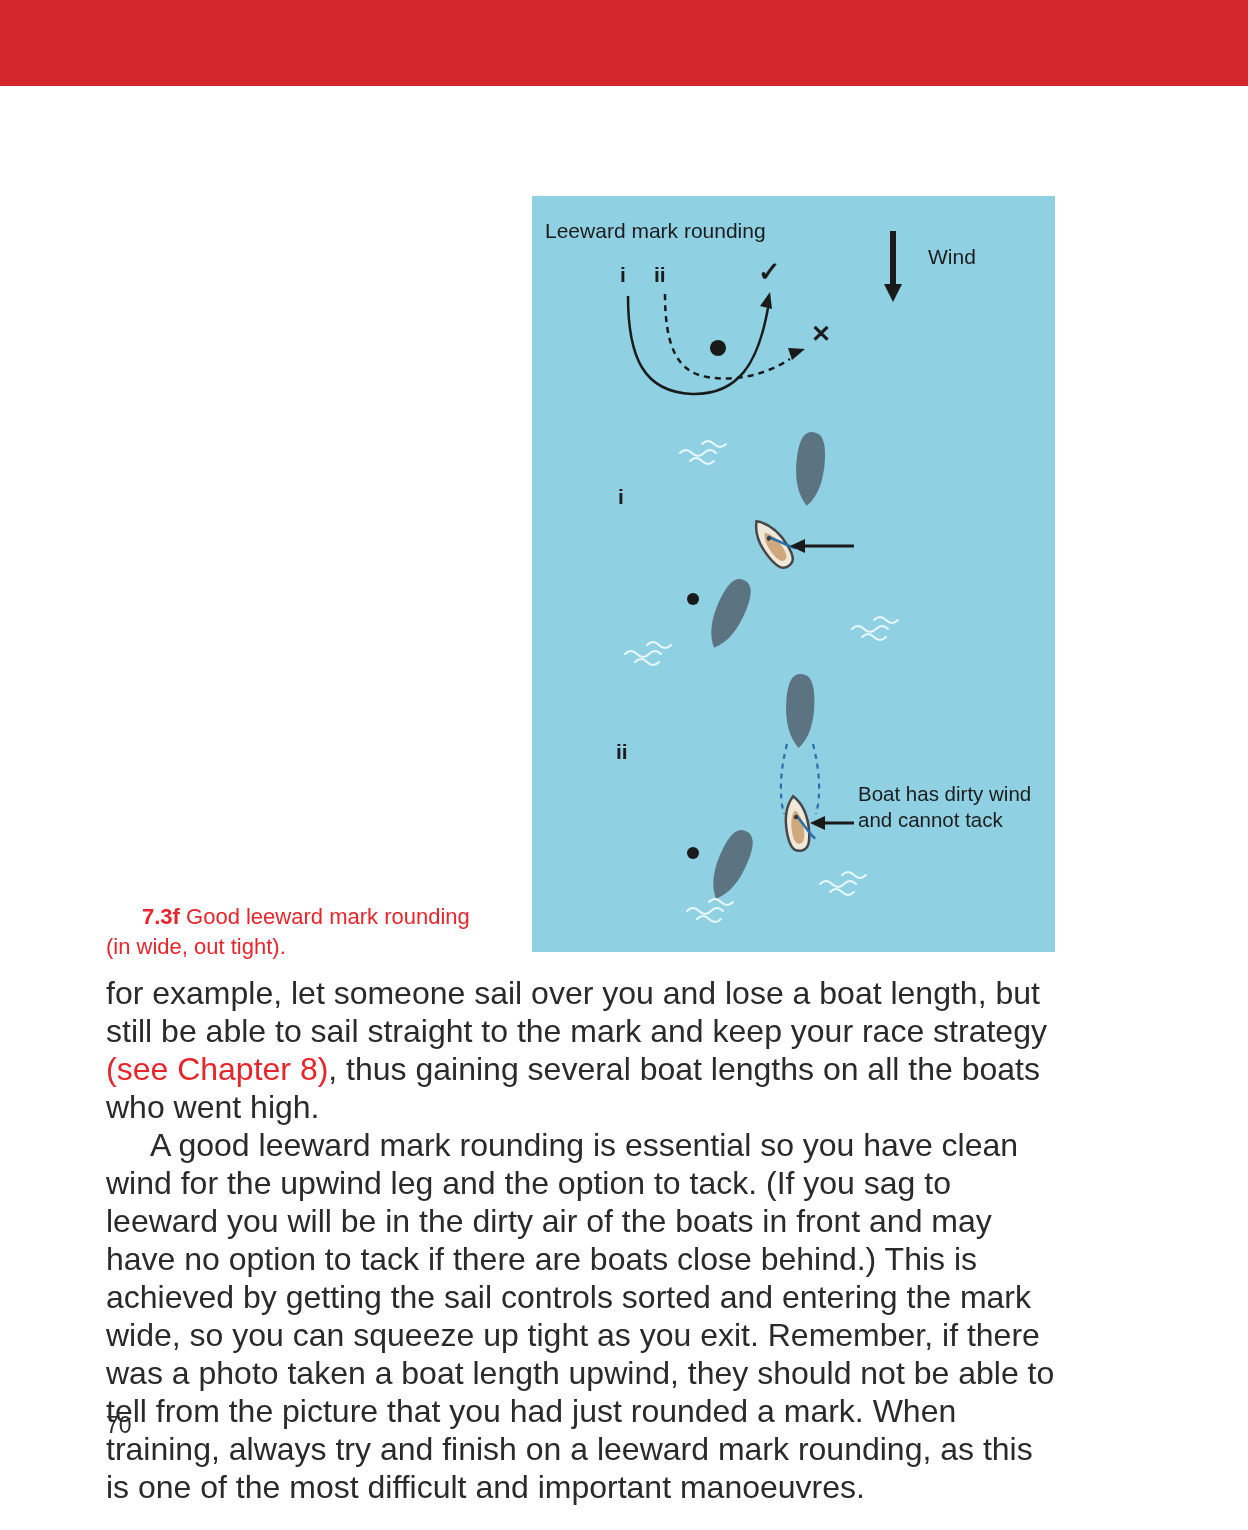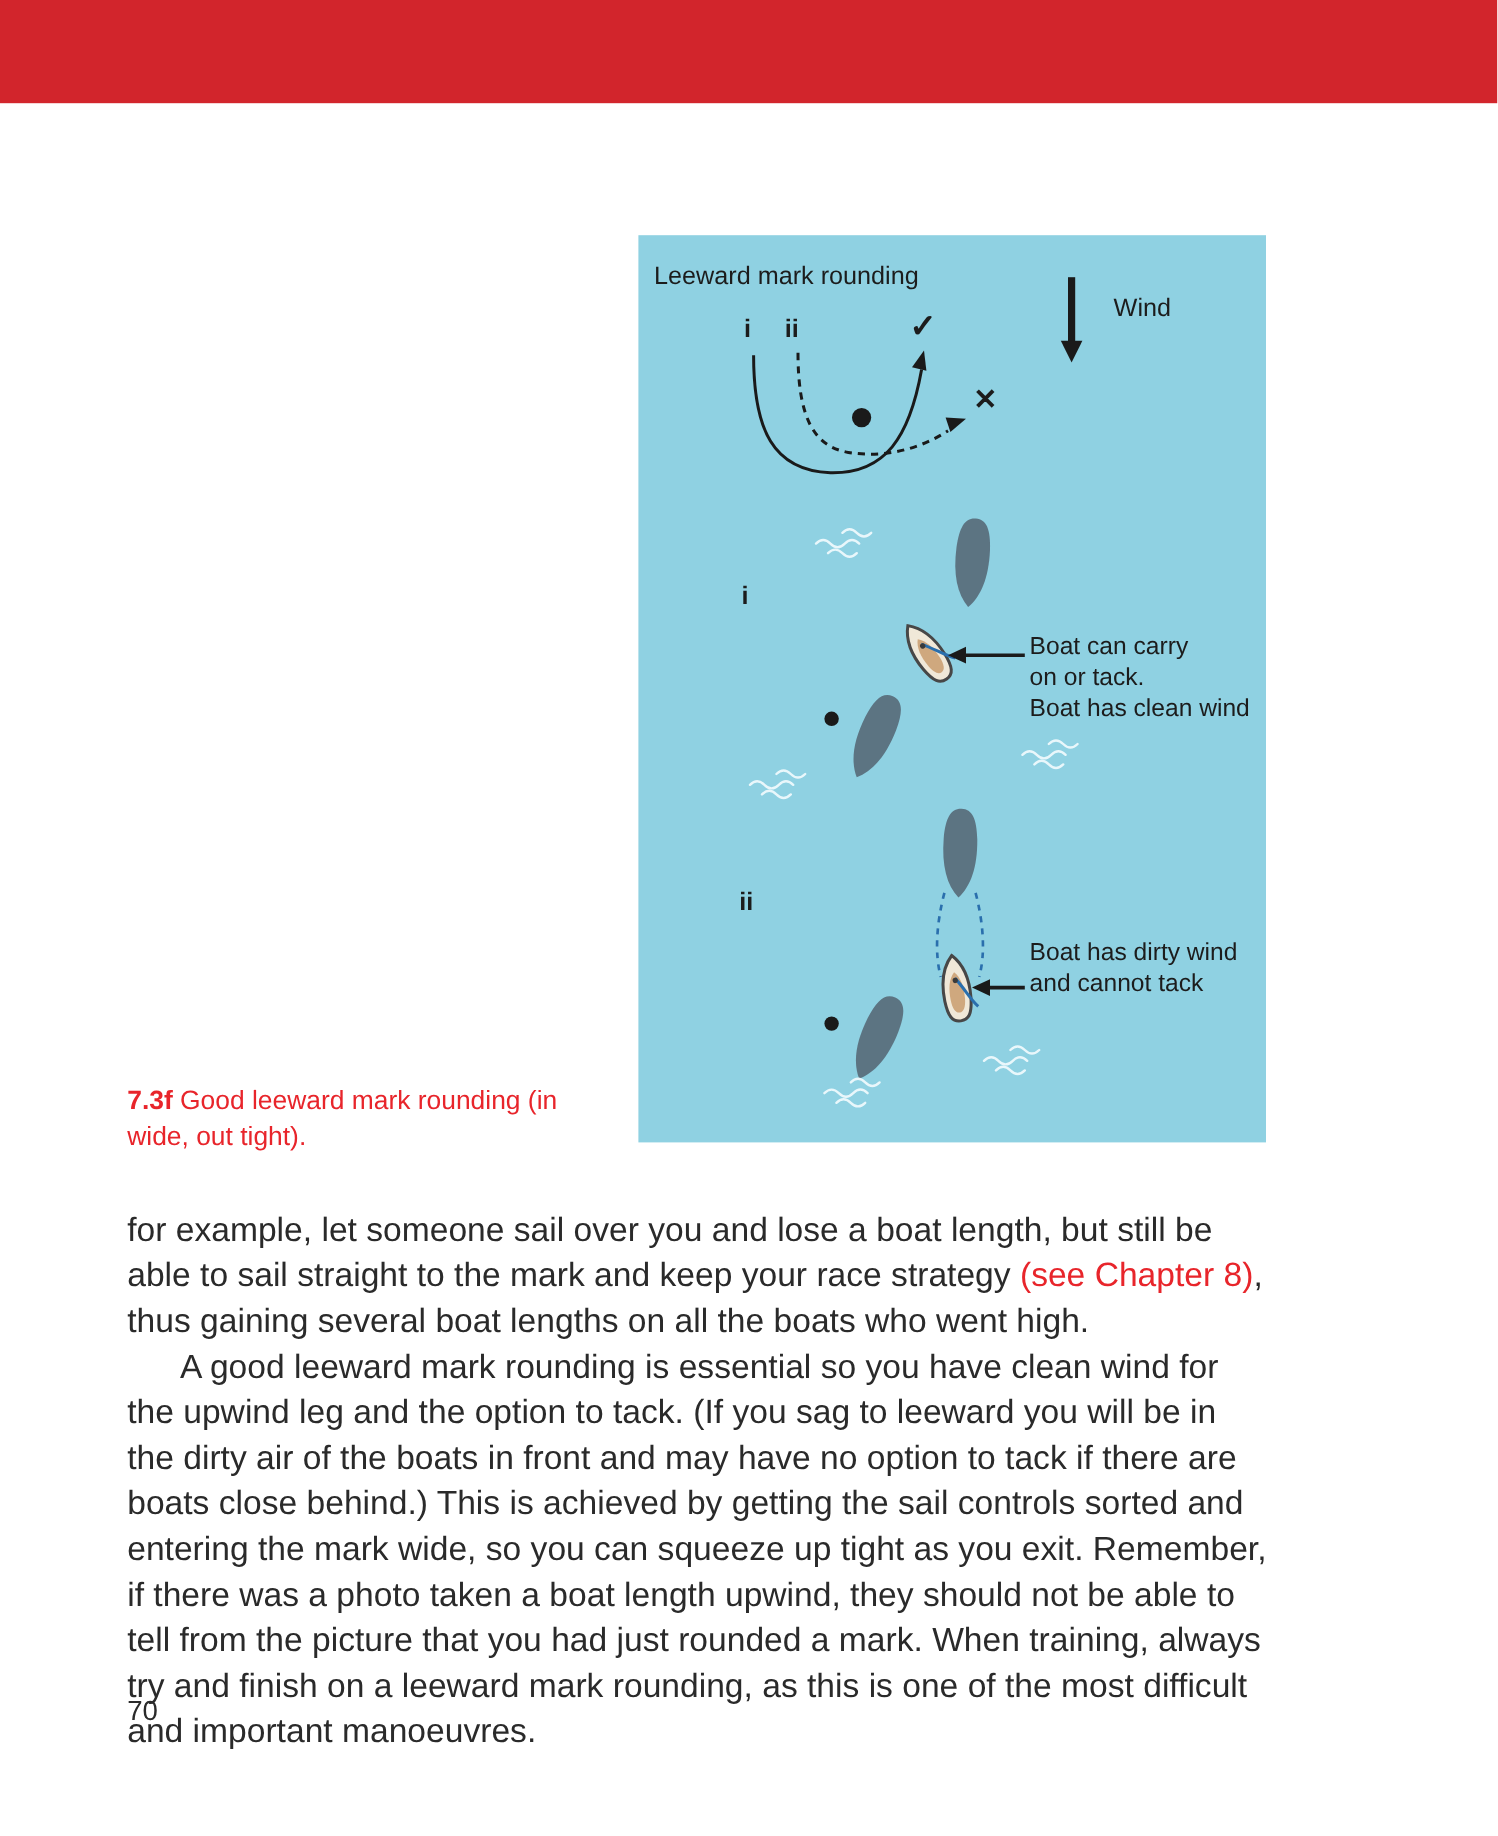--- a/index.html
+++ b/index.html
@@ -27,24 +27,24 @@
   .sec-i      { left:86px;  top:288px; font-weight:bold; }
   .sec-ii     { left:84px;  top:543px; font-weight:bold; }
   .annot { position:absolute; width:200px; color:#1c1c1c; font-size:20.5px;
            line-height:26px; white-space:pre-line; }
   .annot-i  { left:326px; top:330px; }
   .annot-ii { left:326px; top:585px; }
   .caption {
     position:absolute; left:106px; top:902px; width:370px;
     color:var(--accent-red,#e8252b); font-size:22px; line-height:30px;
   }
-  .caption strong { font-weight:bold; }
+  .caption strong { font-weight:bold;margin-left:36px; }
   .body-text {
-    position:absolute; left:106px; top:1006px; width:950px;
-    font-size:28px; line-height:38px; font-weight:300; color:#2a2a2a;
+    position:absolute; left:106px; top:974px; width:950px;
+    font-size:32px; line-height:38px; font-weight:300; color:#2a2a2a;
   }
   .para { margin:0; }
   .para.indent { text-indent:44px; }
   .red-ref { color:var(--accent-red,#e8252b); }
   .page-number { position:absolute; left:106px; top:1412px; font-size:23px; color:#2a2a2a; }
 </style>
 </head>
 <body>
 
 <div class="page">
@@ -114,23 +114,20 @@
     </svg>
 
     <div class="fig-text fig-title">Leeward mark rounding</div>
     <div class="fig-text wind-label">Wind</div>
     <span class="fig-text path-i">i</span>
     <span class="fig-text path-ii">ii</span>
     <span class="fig-text check">✓</span>
     <span class="fig-text cross">✕</span>
     <span class="fig-text sec-i">i</span>
     <span class="fig-text sec-ii">ii</span>
-    <div class="annot annot-i">Boat can carry
-on or tack.
-Boat has clean wind</div>
     <div class="annot annot-ii">Boat has dirty wind
 and cannot tack</div>
   </section>
 
   <p class="caption"><strong>7.3f</strong> <span>Good leeward mark rounding (in wide, out tight).</span></p>
 
   <div class="body-text">
     <p class="para"><span>for example, let someone sail over you and lose a boat length, but still be able to sail straight to the mark and keep your race strategy </span><span class="red-ref">(see Chapter 8)</span><span>, thus gaining several boat lengths on all the boats who went high.</span></p>
     <p class="para indent">A good leeward mark rounding is essential so you have clean wind for the upwind leg and the option to tack. (If you sag to leeward you will be in the dirty air of the boats in front and may have no option to tack if there are boats close behind.) This is achieved by getting the sail controls sorted and entering the mark wide, so you can squeeze up tight as you exit. Remember, if there was a photo taken a boat length upwind, they should not be able to tell from the picture that you had just rounded a mark. When training, always try and finish on a leeward mark rounding, as this is one of the most difficult and important manoeuvres.</p>
   </div>

